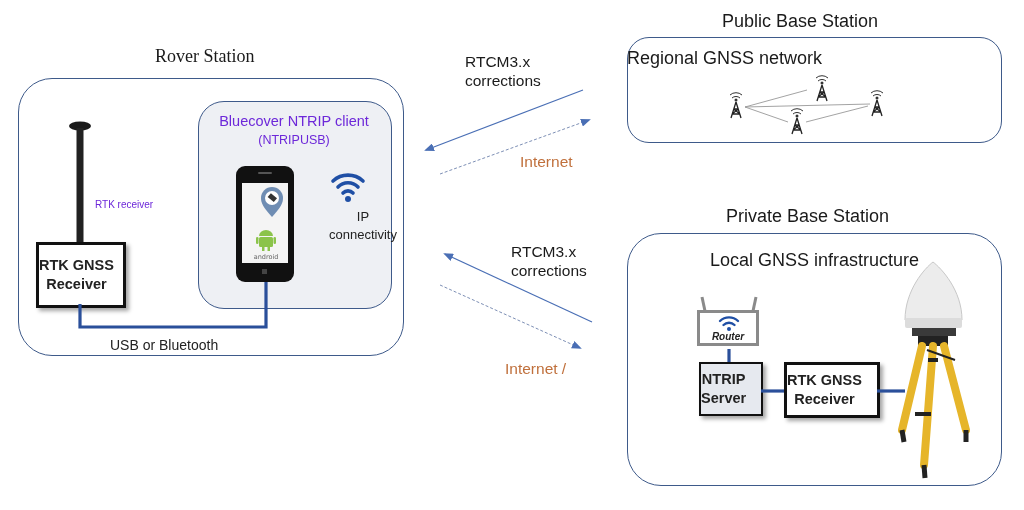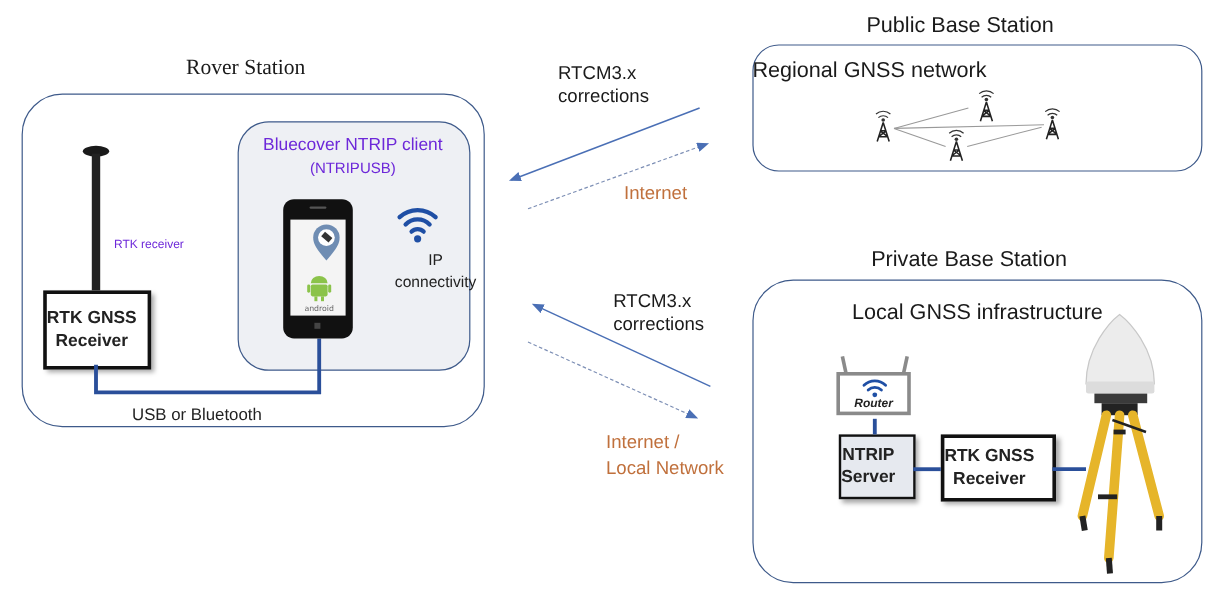--- a/index.html
+++ b/index.html
@@ -71,21 +71,20 @@
   <div>corrections</div>
 </div>
 <div class="abs lbl orange" style="left:520px;top:152px;">Internet</div>
 
 <div class="abs lbl" style="left:511px;top:242px;color:#1a1a1a;">
   <div>RTCM3.x</div>
   <div>corrections</div>
 </div>
 <div class="abs lbl orange" style="left:505px;top:358px;line-height:1.45;">
   <div>Internet /</div>
-  <div>Local Network</div>
 </div>
 
 <svg width="1024" height="510" viewBox="0 0 1024 510">
   <defs>
     <marker id="ah" markerWidth="10" markerHeight="8" refX="8" refY="4" orient="auto" markerUnits="userSpaceOnUse">
       <path d="M0,0 L10,4 L0,8 Z" fill="#4a6fb5"></path>
     </marker>
   </defs>
 
   <g>

